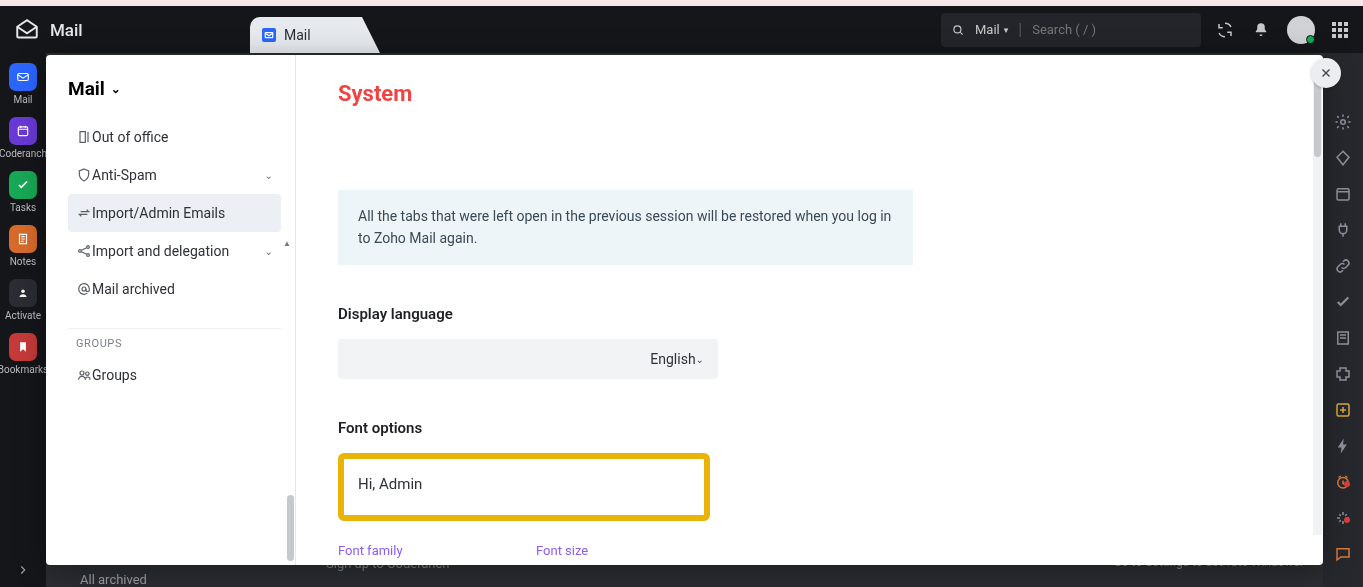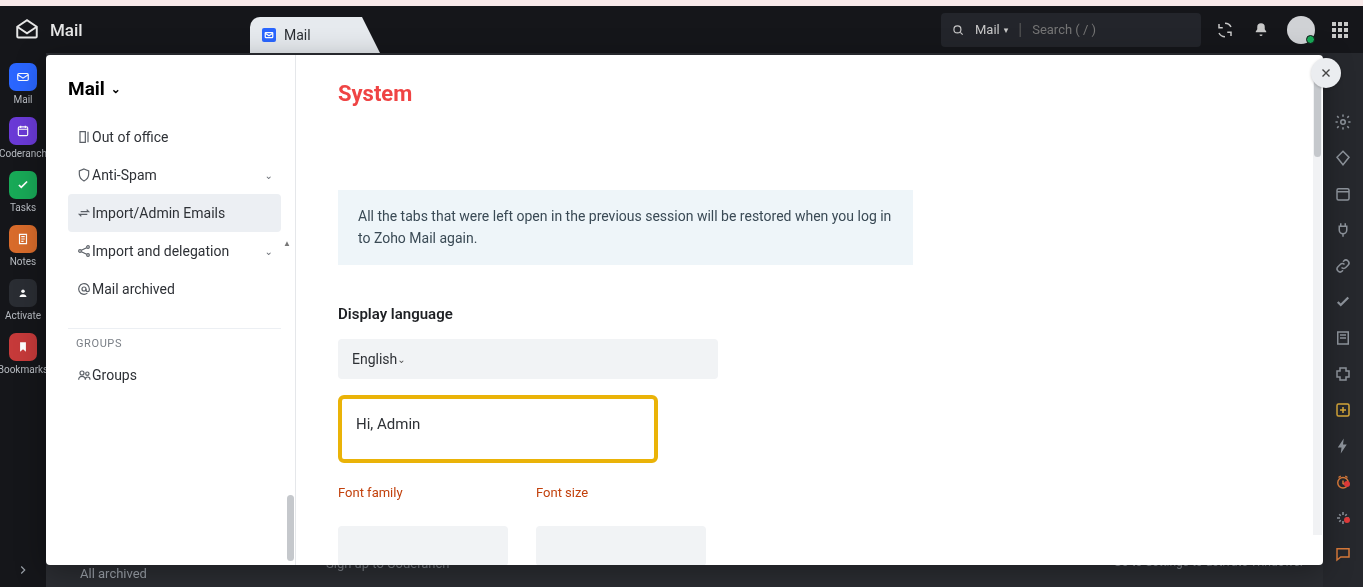--- a/index.html
+++ b/index.html
@@ -54,21 +54,21 @@
   
   .dimcol {
     position:absolute; right:0; top:53px; bottom:0; width:40px; background:#26282d;
     display:flex; flex-direction:column; align-items:center; padding-top:60px; gap:18px;
   }
   .dimcol .dico { width:18px; height:18px; color:#8e949c; }
   .dimcol .reddot::after{content:"";position:absolute;width:6px;height:6px;background:#e03a3a;border-radius:50%;transform:translate(10px,-10px);}
 
   
   .bgarea { position:absolute; left:46px; right:40px; top:53px; bottom:0; background:#2b2d32; }
-  .bgarea .bgtext { position:absolute; left:34px; bottom:6px; color:#9aa0a8; font-size:13px; }
+  .bgarea .bgtext { position:absolute; left:34px; bottom:0; color:#9aa0a8; font-size:13px; }
   .bgarea .bgtext2 { position:absolute; left:280px; bottom:16px; color:#7a7f86; font-size:13px; }
 
   
   .watermark { position:absolute; right:60px; bottom:18px; color:#8b8f95; text-align:left; pointer-events:none;}
   .watermark .l1 { font-size:20px; color:#9aa0a8; }
   .watermark .l2 { font-size:12px; color:#7f848b; }
 
   
   .modal {
     position:absolute; left:46px; right:40px; top:55px; bottom:22px;
@@ -102,31 +102,31 @@
 
   .mmain { flex:1; padding:26px 46px 10px 42px; overflow:hidden; position:relative;}
   .mmain h1 { font-size:22px; font-weight:700; color:#ef4444; }
   .infobox {
     margin-top:84px; background:#eef5f9; color:#3a4a55; font-size:14px;
     padding:16px 20px; border-radius:0; max-width:575px; line-height:1.55;
   }
   .section-label { margin-top:40px; font-size:15px; font-weight:600; color:#1e2024; }
   .select {
     margin-top:16px; width:380px; height:40px; background:#f1f3f5; border-radius:4px;
-    display:flex; align-items:center; padding:12px 14px; font-size:14px; color:#2e3136; justify-content:flex-start;
+    display:flex; align-items:center; padding:12px 14px; font-size:14px; color:#2e3136; justify-content:flex-end;
   }
   .select.small { width:170px; display:inline-flex; }
   .chevd { font-size:10px; color:#555; }
 
   .fontprev {
-    margin-top:16px; width:320px; height:68px; border:4px solid #eab308; border-radius:6px;
+    margin-top:16px; width:372px; height:68px; border:6px solid #eab308; border-radius:6px;
     padding:16px 14px; font-size:15px; color:#2e3136;
   }
   .row { display:flex; gap:28px; margin-top:22px; }
-  .col .lab { font-size:13px; color:#c2410c; margin-bottom:10px; }
+  .col .lab { font-size:13px; color:#8b5cf6; margin-bottom:10px; }
 
   .mscroll { position:absolute; right:2px; top:12px; width:7px; height:90px; background:#c5c8cc; border-radius:4px;}
   .mscrolltrack{ position:absolute; right:1px; top:10px; bottom:30px; width:9px; background:#f1f2f4;}
   .mscroll-small { position:absolute; left:241px; bottom:4px; width:7px; height:66px; background:#c5c8cc; border-radius:4px;}
 
   svg { display:block; }
 </style>
 </head>
 <body>
 <div class="app">
@@ -423,20 +423,21 @@
     <h1>System</h1>
 
     <div class="infobox">All the tabs that were left open in the previous session will be restored when you log in to Zoho Mail again.</div>
 
     <div class="section-label">Display language</div>
     <div class="select">
       <span>English</span>
       <span class="chevd">⌄</span>
     </div>
 
+    <div class="section-label">Font options</div>
     <div class="fontprev">
       <span>Hi, Admin</span>
     </div>
 
     <div class="row">
       <div class="col">
         <div class="lab">Font family</div>
         <div class="select small">
           
           

